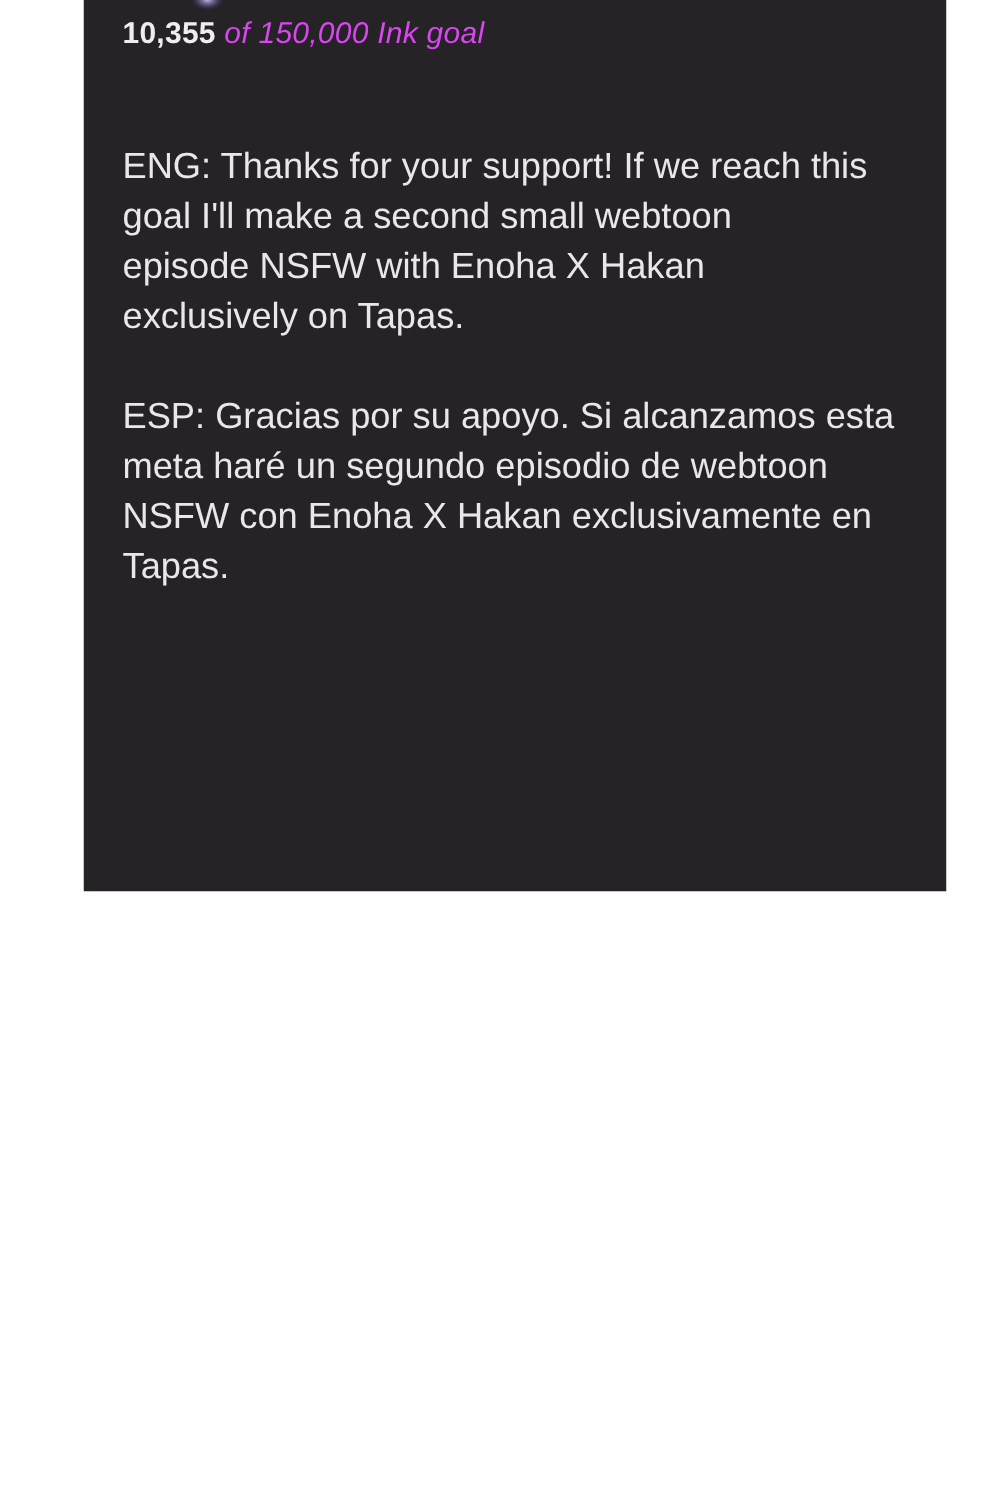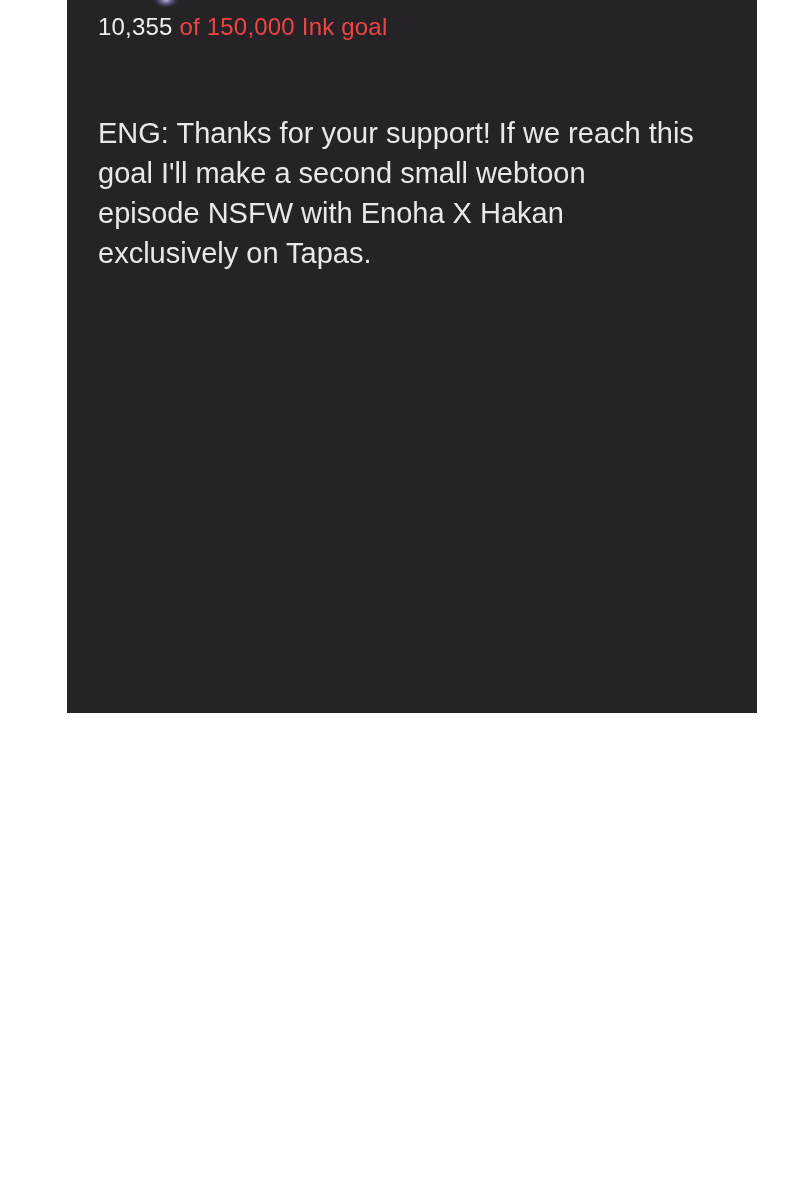--- a/index.html
+++ b/index.html
@@ -38,25 +38,26 @@
     pointer-events: none;
   }
   .goal-row {
     padding: 10px 31px 0 31px;
     font-size: 24px;
     line-height: 34px;
     letter-spacing: 0.2px;
   }
   .goal-current {
     color: #efedf0;
-    font-weight: 400;
+    font-weight: 700;
   }
   .goal-rest {
-    color: #ef4444;
+    color: #d946ef;
     font-weight: 400;
+    font-style: italic;
   }
   .card-body {
     margin-top: 69px;
     padding: 0 36px 0 31px;
   }
   .card-body p {
     margin: 0 0 40px 0;
     font-size: 29px;
     line-height: 40px;
     font-weight: 400;
@@ -77,16 +78,20 @@
     <div class="goal-row">
       <span class="goal-current">10,355</span>
       <span class="goal-rest">of 150,000 Ink goal</span>
     </div>
 
     <div class="card-body">
       <p>ENG: Thanks for your support! If we reach this
 goal I'll make a second small webtoon
 episode NSFW with Enoha X Hakan
 exclusively on Tapas.</p>
+      <p>ESP: Gracias por su apoyo. Si alcanzamos esta
+meta haré un segundo episodio de webtoon
+NSFW con Enoha X Hakan exclusivamente en
+Tapas.</p>
     </div>
 
   </section>
 </div>
 
 </body></html>

